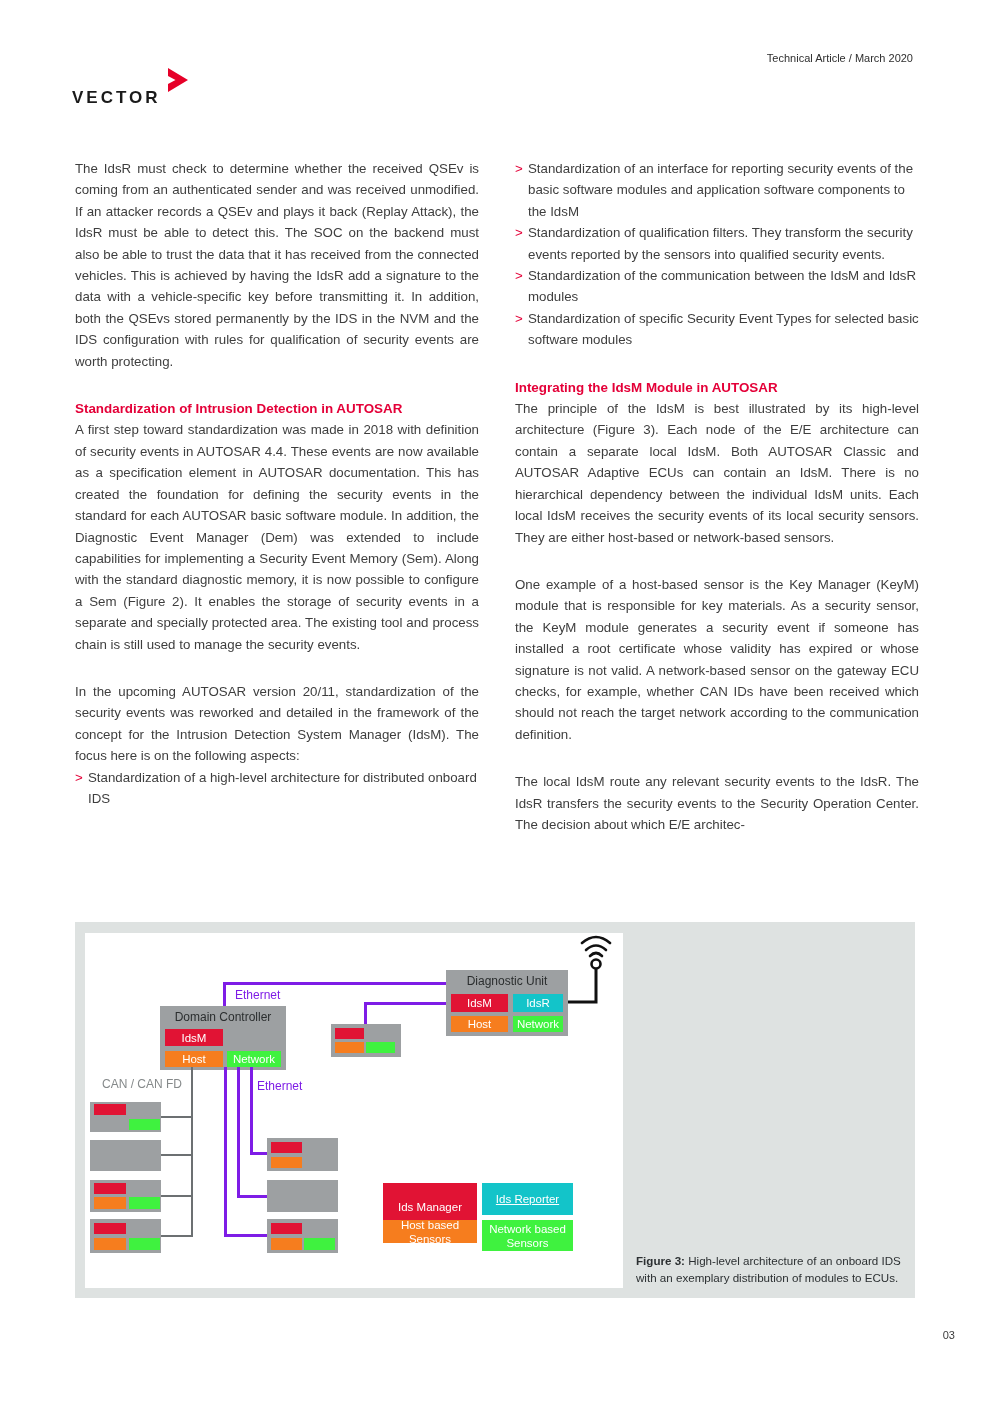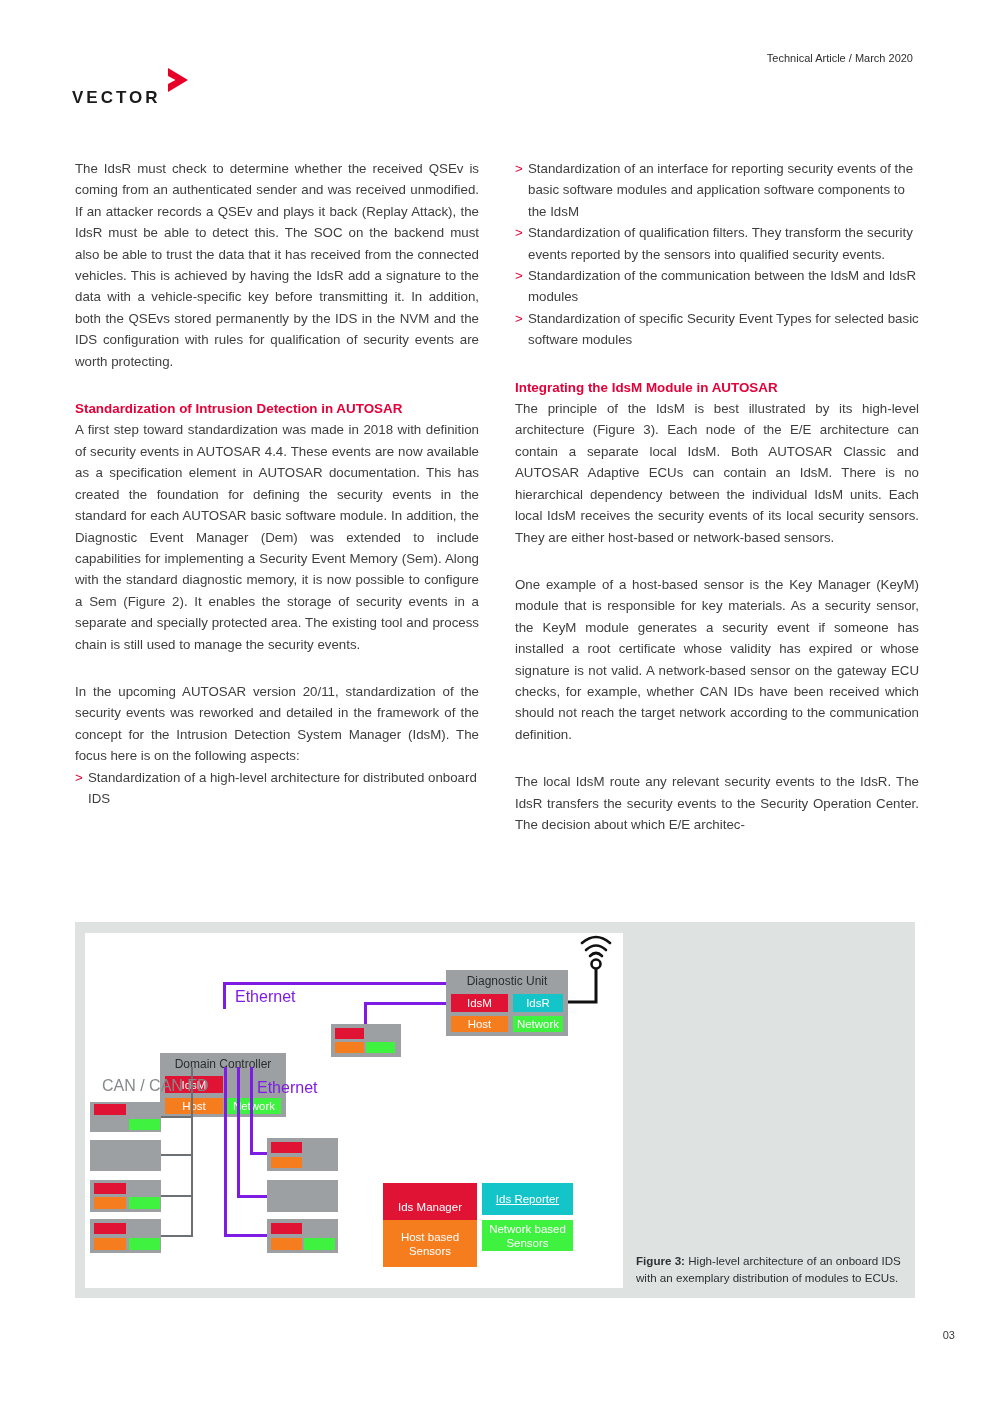--- a/index.html
+++ b/index.html
@@ -31,21 +31,21 @@
   .c-red{background:#e11334;}
   .c-teal{background:#13c4c9;}
   .c-orange{background:#f67d1e;}
   .c-green{background:#3ff23f;}
   .boxtitle{position:absolute;left:0;right:0;text-align:center;font-size:12px;color:#2b2e2f;}
   .mod{position:absolute;display:flex;align-items:center;justify-content:center;
        color:#ffffff;font-size:11.5px;}
   .ln{position:absolute;}
   .ln.purple{background:#7e1ce6;}
   .ln.gray{background:#6c7072;}
-  .diag-label{position:absolute;font-size:16px;white-space:nowrap;}
+  .diag-label{position:absolute;font-size:12px;white-space:nowrap;}
   .lbl-purple{color:#7e1ce6;}
   .lbl-gray{color:#85898a;}
   .legend-box{position:absolute;display:flex;align-items:center;justify-content:center;
               text-align:center;color:#ffffff;font-size:11.5px;line-height:14px;}
   .caption{position:absolute;left:561px;top:318px;width:272px;font-size:11.6px;
            line-height:17.5px;color:#2c3032;}
   .caption b{font-weight:bold;}
 
   .pageno{position:absolute;right:37px;top:1329px;font-size:11px;color:#3b3b3b;}
 </style>
@@ -119,21 +119,21 @@
       </div>
 
       <svg style="position:absolute;left:480px;top:0px;" width="52" height="75" viewBox="0 0 52 75">
         <path d="M17 10 Q 31 -2 45 10" fill="none" stroke="#111" stroke-width="2.6" stroke-linecap="round"></path>
         <path d="M21 17 Q 31 8 41 17" fill="none" stroke="#111" stroke-width="2.6" stroke-linecap="round"></path>
         <path d="M25 23 Q 31 17 37 23" fill="none" stroke="#111" stroke-width="2.6" stroke-linecap="round"></path>
         <circle cx="31" cy="31" r="4.5" fill="#ffffff" stroke="#111" stroke-width="2.6"></circle>
         <path d="M31 36 L31 69 L3 69" fill="none" stroke="#111" stroke-width="3"></path>
       </svg>
 
-      <div class="ecu" style="left:75px;top:73px;width:126px;height:64px;margin-top:47px;">
+      <div class="ecu" style="left:75px;top:73px;width:126px;height:64px;">
         <div class="boxtitle" style="top:4px;">Domain Controller</div>
         <div class="mod c-red" style="left:5px;top:23px;width:58px;height:17px;">IdsM</div>
         <div class="mod c-orange" style="left:5px;top:45px;width:58px;height:16px;">Host</div>
         <div class="mod c-green" style="left:67px;top:45px;width:54px;height:16px;">Network</div>
       </div>
 
       <div class="ln gray" style="left:106px;top:134px;width:2px;height:170px;"></div>
       <div class="ln gray" style="left:76px;top:183px;width:30px;height:2px;"></div>
       <div class="ln gray" style="left:76px;top:221px;width:30px;height:2px;"></div>
       <div class="ln gray" style="left:76px;top:262px;width:30px;height:2px;"></div>
@@ -177,21 +177,21 @@
       </div>
 
       <div class="ecu" style="left:246px;top:91px;width:70px;height:33px;">
         <div class="blk c-red" style="left:4px;top:4px;width:29px;height:11px;"></div>
         <div class="blk c-orange" style="left:4px;top:18px;width:29px;height:11px;"></div>
         <div class="blk c-green" style="left:35px;top:18px;width:29px;height:11px;"></div>
       </div>
 
       <div class="legend-box c-red" style="left:298px;top:250px;width:94px;height:48px;">Ids Manager</div>
       <div class="legend-box c-teal" style="left:397px;top:250px;width:91px;height:32px;text-decoration:underline;">Ids Reporter</div>
-      <div class="legend-box c-orange" style="left:298px;top:287px;width:94px;height:47px;">Host based Sensors</div>
+      <div class="legend-box c-orange" style="left:298px;top:287px;width:94px;height:23px;">Host based Sensors</div>
       <div class="legend-box c-green" style="left:397px;top:287px;width:91px;height:31px;">Network based Sensors</div>
     </div>
 
     <p class="caption"><b>Figure 3:</b><span> High-level architecture of an onboard IDS with an exemplary distribution of modules to ECUs.</span></p>
   </div>
 
   <div class="pageno">03</div>
 
 </div>
 

